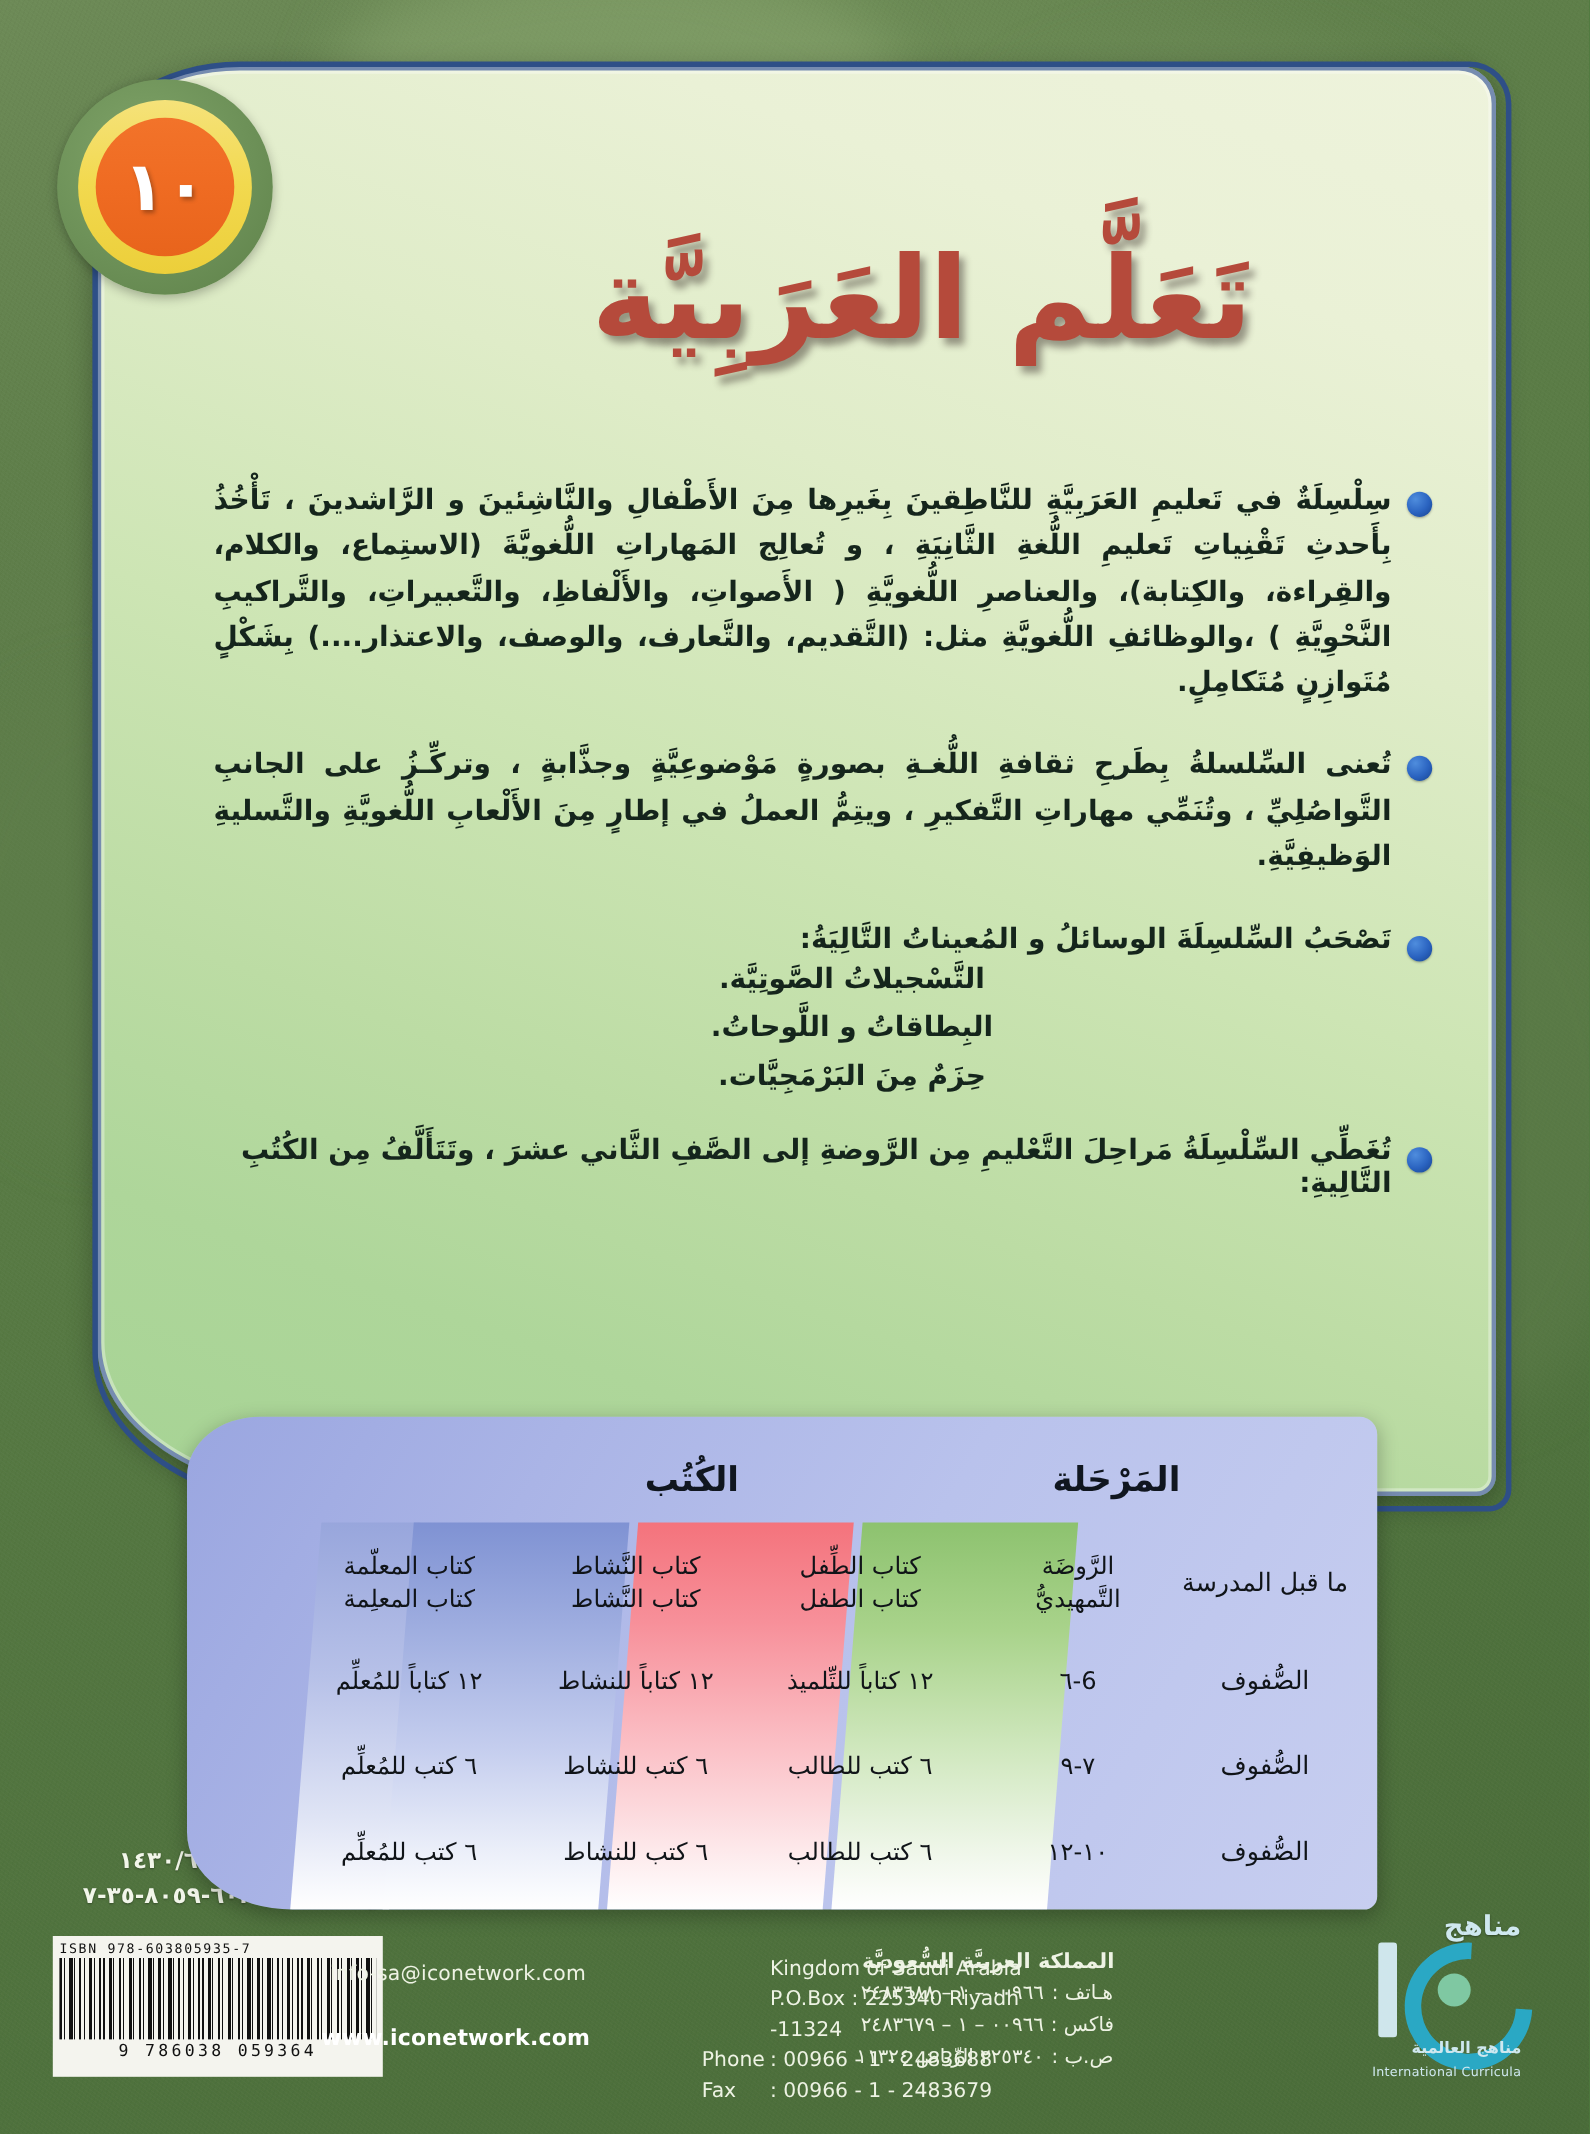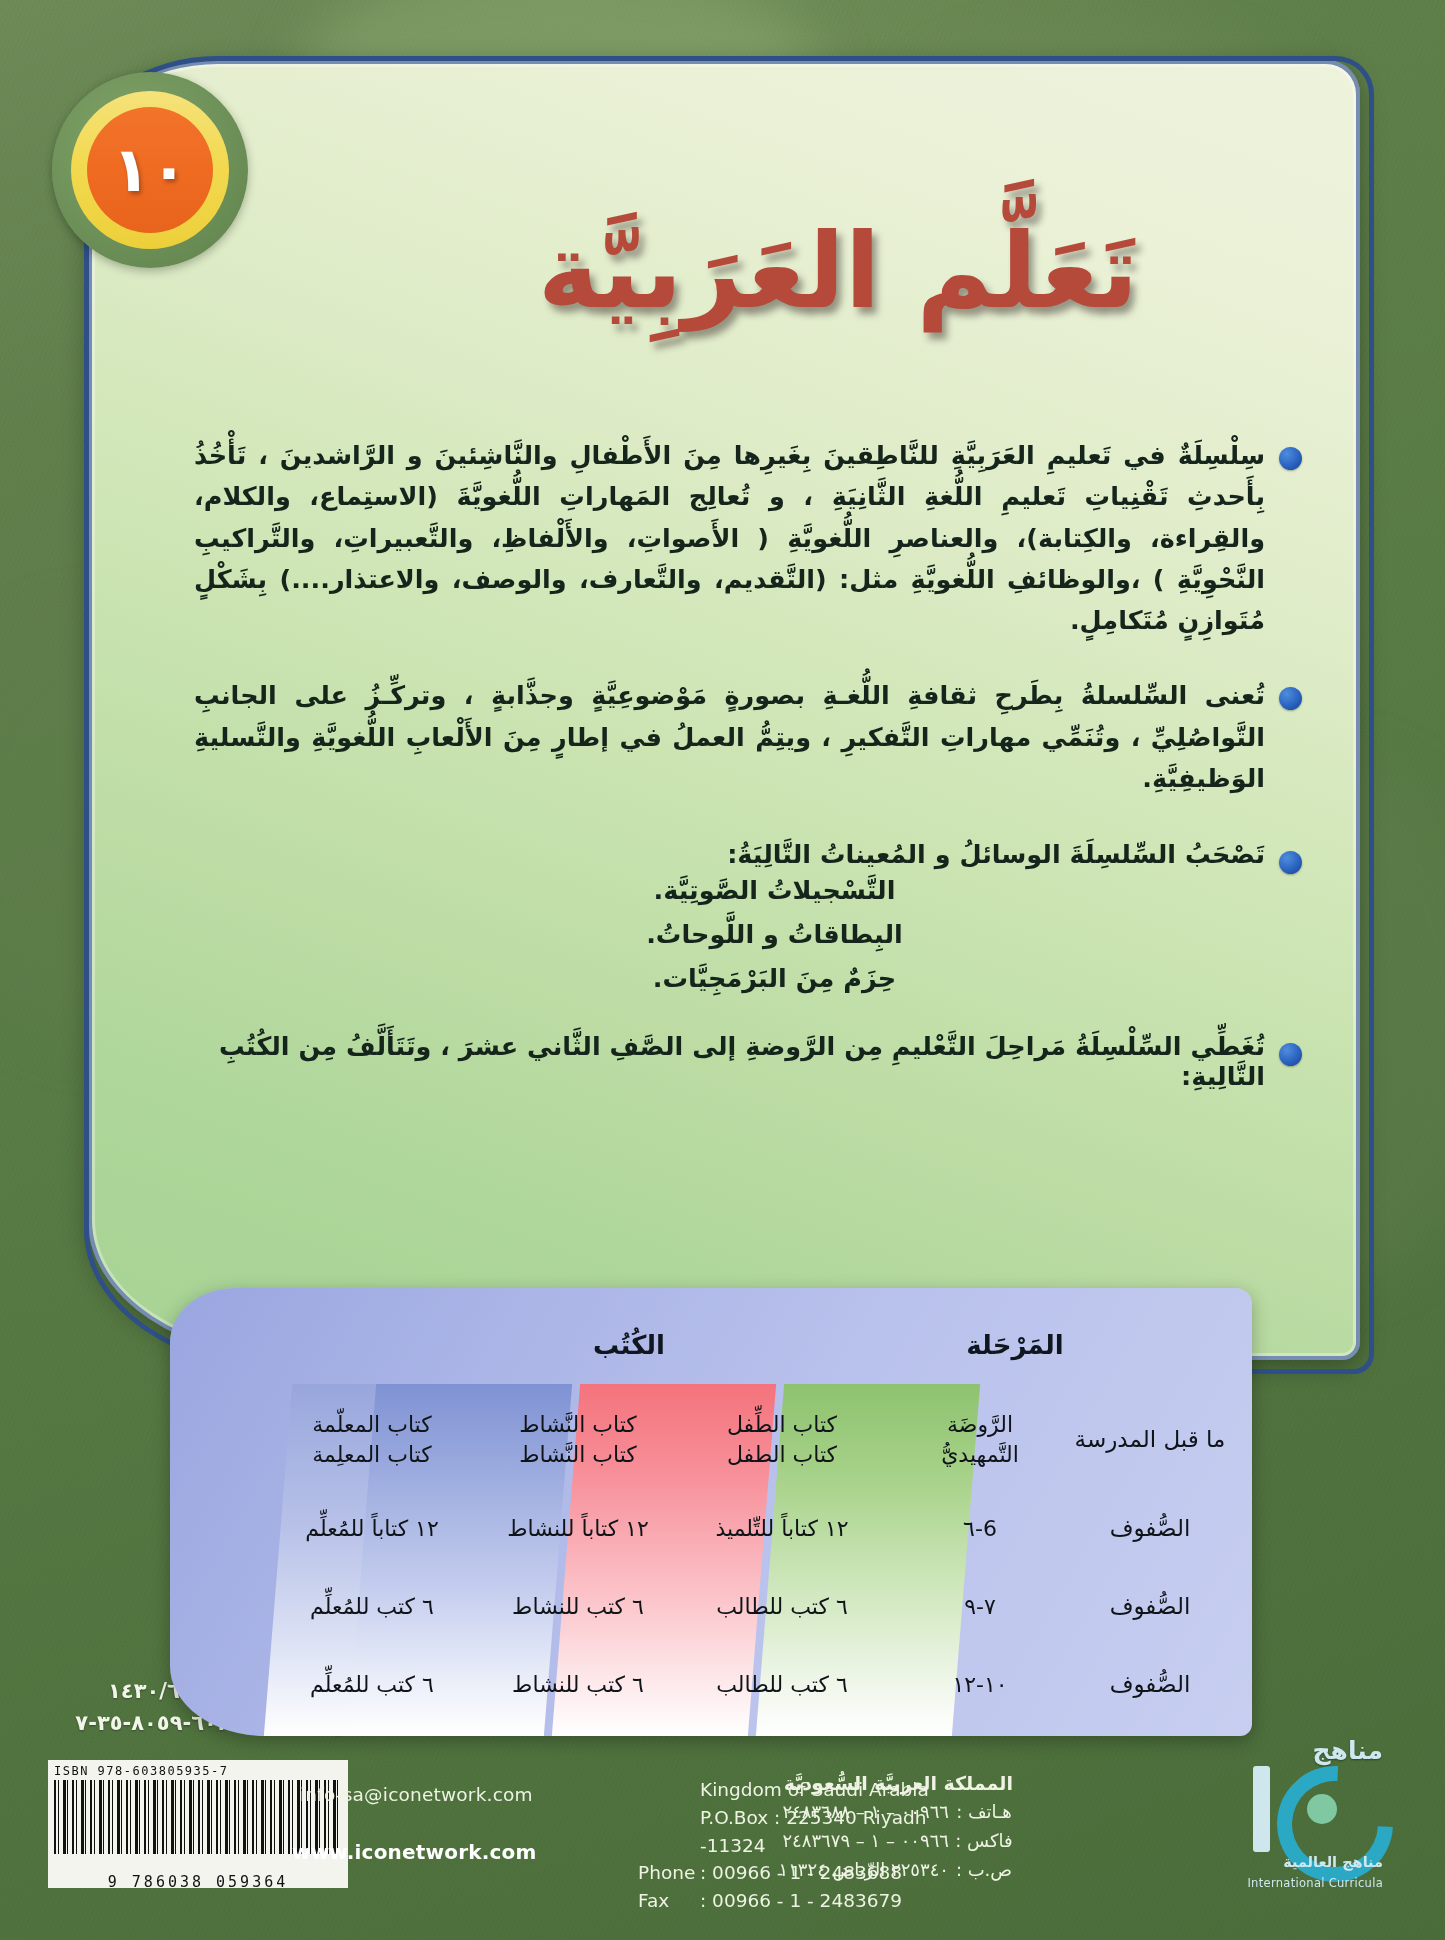--- a/index.html
+++ b/index.html
@@ -143,21 +143,21 @@
     background:linear-gradient(180deg,#7f92d3 0%,#9dacdf 26%,#c4cdee 58%,#eaeef9 84%,#ffffff 100%);}
   
   #rib-tail{position:absolute;left:108px;top:96px;bottom:0;width:90px;transform:skewX(-4.6deg);
     background:linear-gradient(180deg,#98a6dc 0%,#b7c1e8 40%,#dfe4f5 76%,#ffffff 100%);}
 
   #tbl{position:absolute;inset:0;direction:rtl;}
   .thead{
     position:absolute;top:18px;left:0;right:0;height:78px;
     display:flex;align-items:center;
   }
-  .th{font-size:26px;font-weight:700;color:#10161f;text-align:center;}
+  .th{font-size:31px;font-weight:700;color:#10161f;text-align:center;}
   #th-marhala{position:absolute;right:112px;width:250px;}
   #th-kutub{position:absolute;right:498px;width:250px;}
 
   .trow{position:absolute;left:0;right:0;display:flex;align-items:center;}
   .cell{font-size:22px;font-weight:400;color:#101418;text-align:center;line-height:1.35;}
   .cell.label{font-size:23px;}
 
   
   .c-stage {position:absolute;right:14px;width:176px;}
   .c-level {position:absolute;right:196px;width:152px;}
@@ -179,21 +179,21 @@
     font-family:"DejaVu Sans Mono","Liberation Mono",monospace;
     font-size:12px;letter-spacing:1.5px;color:#111;text-align:left;direction:ltr;
   }
   #bars{height:74px;margin-top:2px;
     background-image:repeating-linear-gradient(90deg,
       #111 0 2px,#f4f4ee 2px 4px,#111 4px 5px,#f4f4ee 5px 9px,
       #111 9px 12px,#f4f4ee 12px 13px,#111 13px 14px,#f4f4ee 14px 18px);
   }
   #barcode-num{
     font-family:"DejaVu Sans Mono","Liberation Mono",monospace;
-    font-size:15px;letter-spacing:3px;color:#111;text-align:center;direction:ltr;margin-top:19px;
+    font-size:15px;letter-spacing:3px;color:#111;text-align:center;direction:ltr;margin-top:1px;
   }
 
   #contact-en{
     position:absolute;left:300px;top:1782px;width:330px;direction:ltr;text-align:left;
     color:#eef3e4;
   }
   #contact-web{
     position:absolute;left:292px;top:1838px;width:330px;direction:ltr;text-align:left;color:#ffffff;
   }
   .en-line{font-size:18.5px;line-height:1.45;letter-spacing:.2px;}

